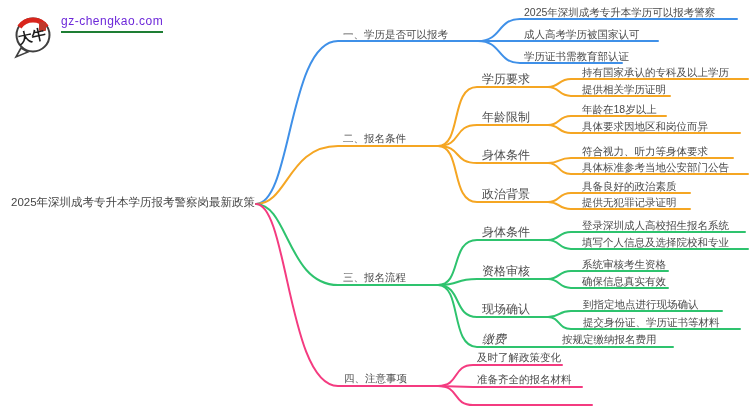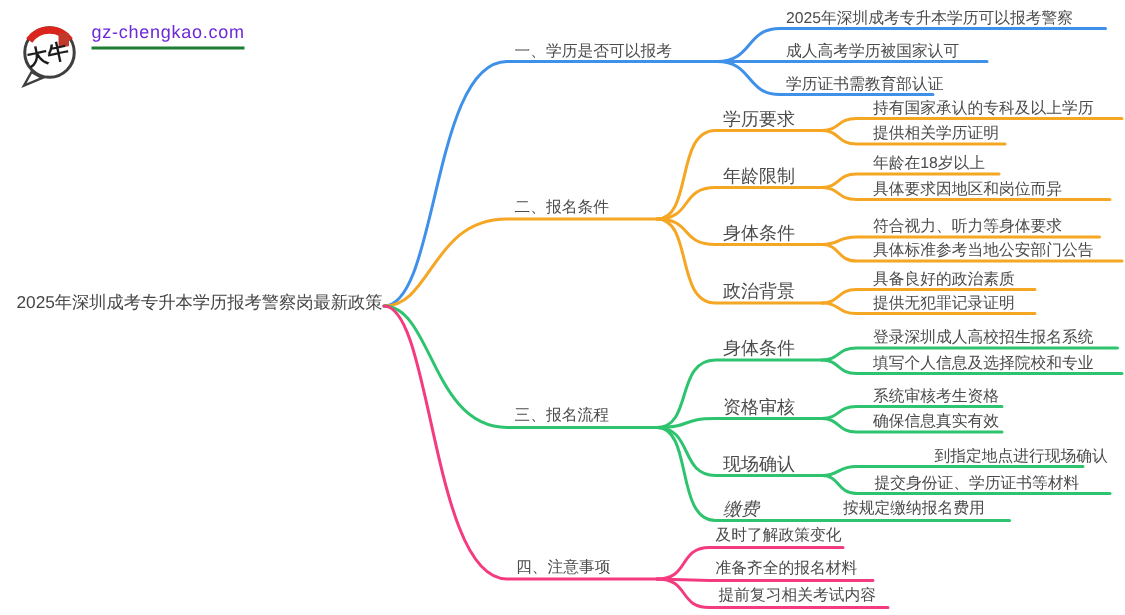--- a/index.html
+++ b/index.html
@@ -106,23 +106,22 @@
   <div class="node leaf-label" style="left:582px;top:196px;">提供无犯罪记录证明</div>
 
   <div class="node branch-label" style="left:343px;top:271px;">三、报名流程</div>
   <div class="node sub-label" style="left:482px;top:226px;">身体条件</div>
   <div class="node leaf-label" style="left:582px;top:219px;">登录深圳成人高校招生报名系统</div>
   <div class="node leaf-label" style="left:582px;top:236px;">填写个人信息及选择院校和专业</div>
   <div class="node sub-label" style="left:482px;top:265px;">资格审核</div>
   <div class="node leaf-label" style="left:582px;top:258px;">系统审核考生资格</div>
   <div class="node leaf-label" style="left:582px;top:275px;">确保信息真实有效</div>
   <div class="node sub-label" style="left:482px;top:303px;">现场确认</div>
-  <div class="node leaf-label" style="left:583px;top:298px;margin-left:40px;">到指定地点进行现场确认</div>
+  <div class="node leaf-label" style="left:583px;top:298px;">到指定地点进行现场确认</div>
   <div class="node leaf-label" style="left:583px;top:316px;">提交身份证、学历证书等材料</div>
   <div class="node sub-label" style="left:482px;top:333px;font-style:italic;">缴费</div>
   <div class="node leaf-label" style="left:562px;top:333px;">按规定缴纳报名费用</div>
 
   <div class="node branch-label" style="left:344px;top:372px;">四、注意事项</div>
   <div class="node leaf-label" style="left:477px;top:351px;">及时了解政策变化</div>
   <div class="node leaf-label" style="left:477px;top:373px;">准备齐全的报名材料</div>
-  <div class="node leaf-label" style="left:479px;top:391px;">提前复习相关考试内容</div>
 
 </div>
 
 </body></html>

